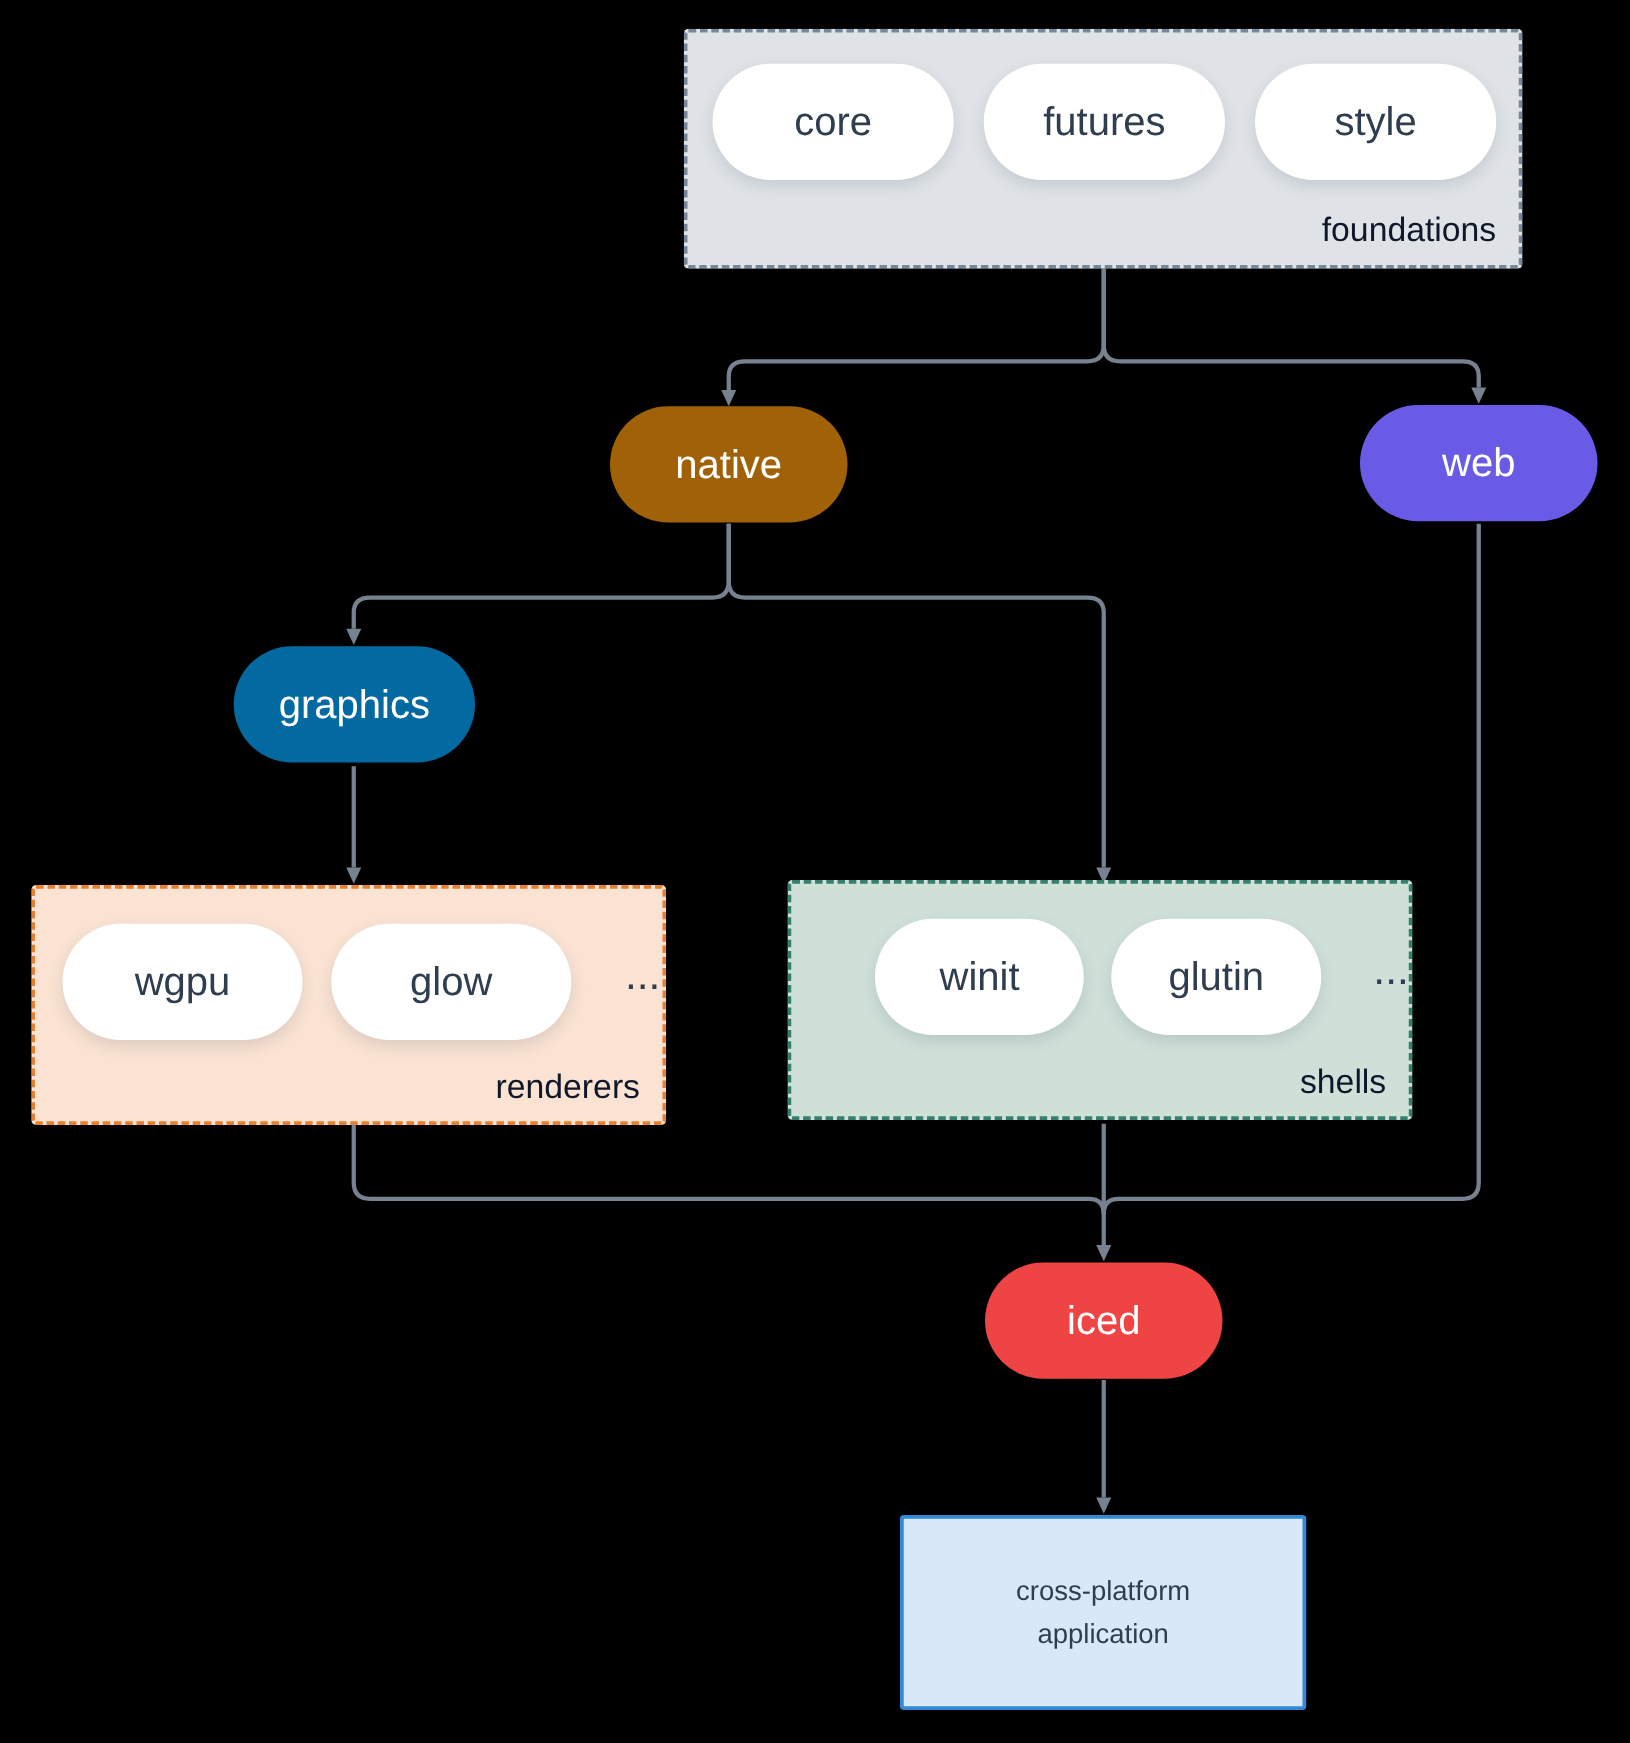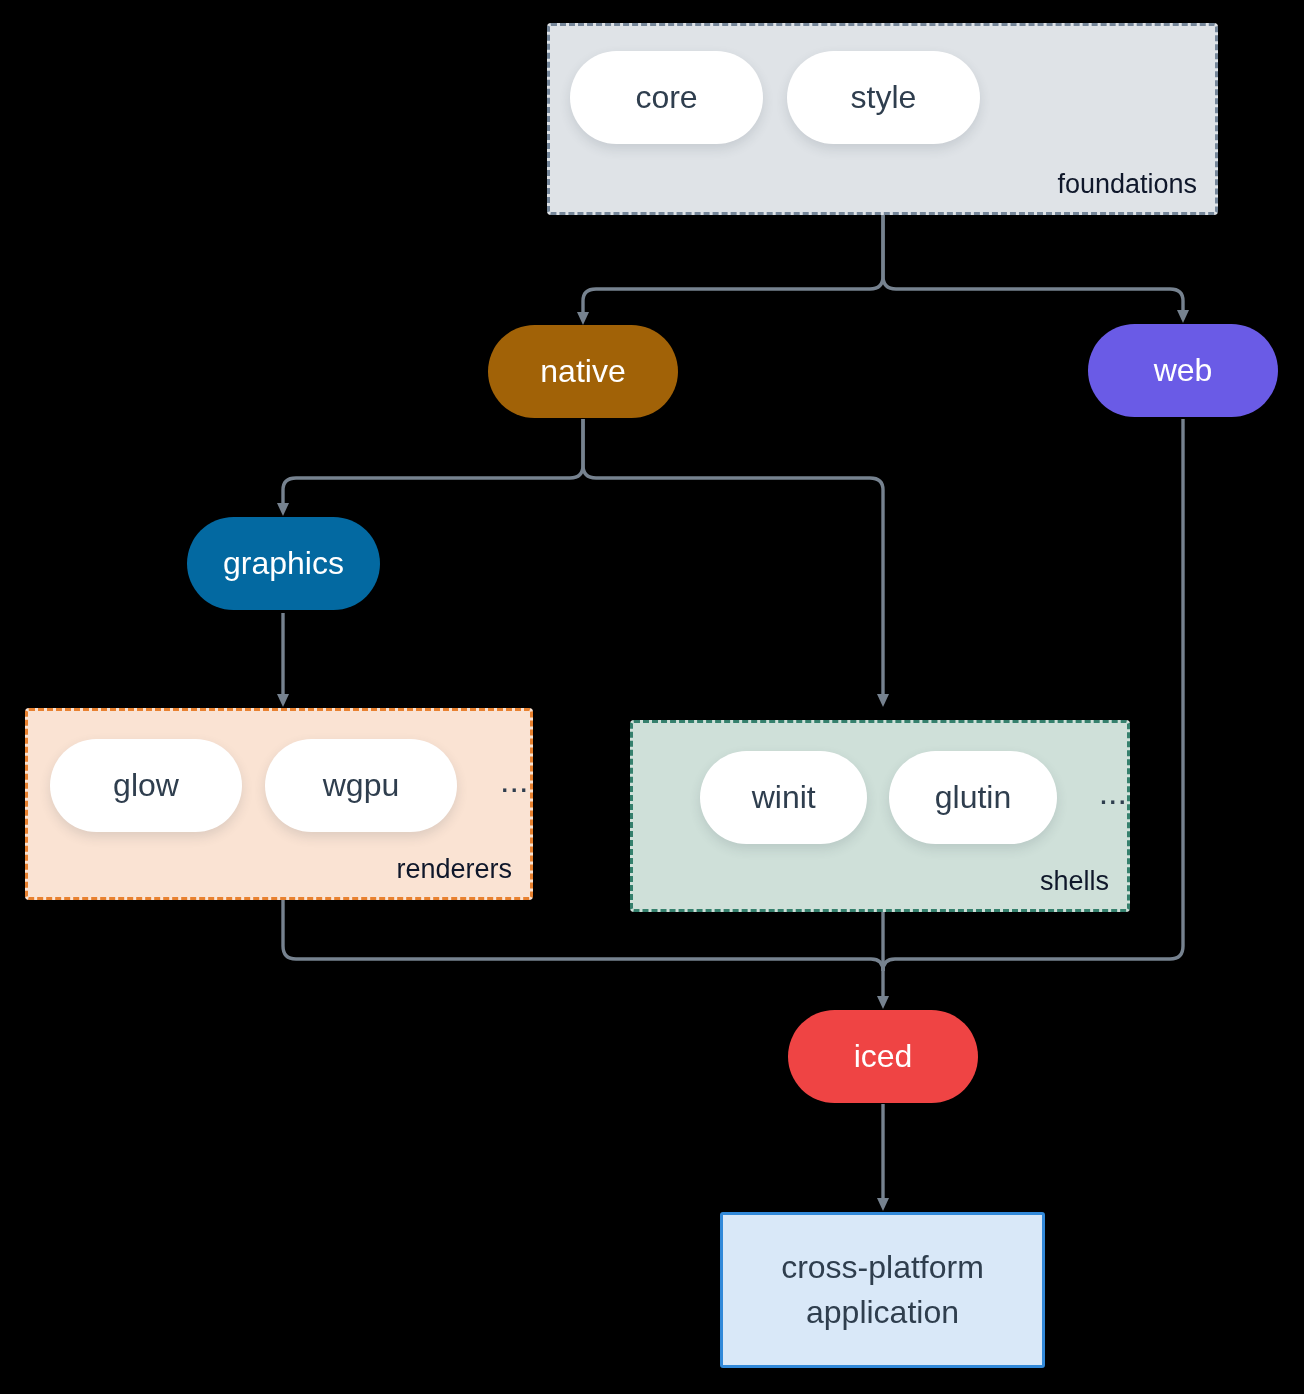--- a/index.html
+++ b/index.html
@@ -68,21 +68,21 @@
   
   #renderers-box {
     left: 25px; top: 708px; width: 508px; height: 192px;
     background: #fae3d3;
     border: 3px dashed #e8812f;
   }
   #renderers-box .pill-row { padding: 28px 0 0 22px; gap: 23px; }
   #renderers-box .pill { width: 192px; }
   
   #shells-box {
-    left: 630px; top: 720px; width: 500px; height: 192px;
+    left: 630px; top: 704px; width: 500px; height: 192px;
     background: #cfe0d9;
     border: 3px dashed #35806d;
     padding-left: 46px;
   }
   #shells-box .pill-row { padding: 28px 0 0 21px; gap: 22px; }
   #shells-box .pill { width: 192px; }
   
   #node-native  { left: 488px;  top: 325px;  width: 190px; background: #a16207; }
   #node-web     { left: 1088px; top: 324px;  width: 190px; background: #6a5be6; }
   #node-graphics{ left: 187px;  top: 517px;  width: 193px; background: #0369a1; }
@@ -94,21 +94,21 @@
     left: 720px; top: 1212px; width: 325px; height: 156px;
     background: #d9e8f8;
     border: 3px solid #3289d9;
     border-radius: 3px;
     display: flex;
     flex-direction: column;
     align-items: center;
     justify-content: center;
     gap: 10px;
     color: #2f3e4e;
-    font-size: 32px;
+    font-size: 22px;
     line-height: 1.1;
   }
 </style>
 </head>
 <body>
 
 <div id="stage">
 
   <svg id="connectors" viewBox="0 0 1304 1394" xmlns="http://www.w3.org/2000/svg">
     <defs>
@@ -125,34 +125,35 @@
       <path d="M283,899 V946 Q283,959 296,959 H871 Q883,959 883,971"></path>
       <path d="M1183,419 V946 Q1183,959 1170,959 H895 Q883,959 883,971"></path>
       <path d="M883,899 V996" marker-end="url(#arrow)"></path>
       <path d="M883,1104 V1198" marker-end="url(#arrow)"></path>
     </g>
   </svg>
 
   <div id="foundations-box" class="group-box">
     <div class="pill-row">
       <div class="pill white-pill">core</div>
+      <div class="pill white-pill">futures</div>
       <div class="pill white-pill">style</div>
     </div>
     <div class="group-label">foundations</div>
   </div>
 
   <div id="node-native" class="pill node-pill">native</div>
   <div id="node-web" class="pill node-pill">web</div>
 
   <div id="node-graphics" class="pill node-pill">graphics</div>
 
   <div id="renderers-box" class="group-box">
     <div class="pill-row">
+      <div class="pill white-pill">wgpu</div>
       <div class="pill white-pill">glow</div>
-      <div class="pill white-pill">wgpu</div>
       <div class="ellipsis">...</div>
     </div>
     <div class="group-label">renderers</div>
   </div>
 
   <div id="shells-box" class="group-box">
     <div class="pill-row">
       <div class="pill white-pill">winit</div>
       <div class="pill white-pill">glutin</div>
       <div class="ellipsis">...</div>

